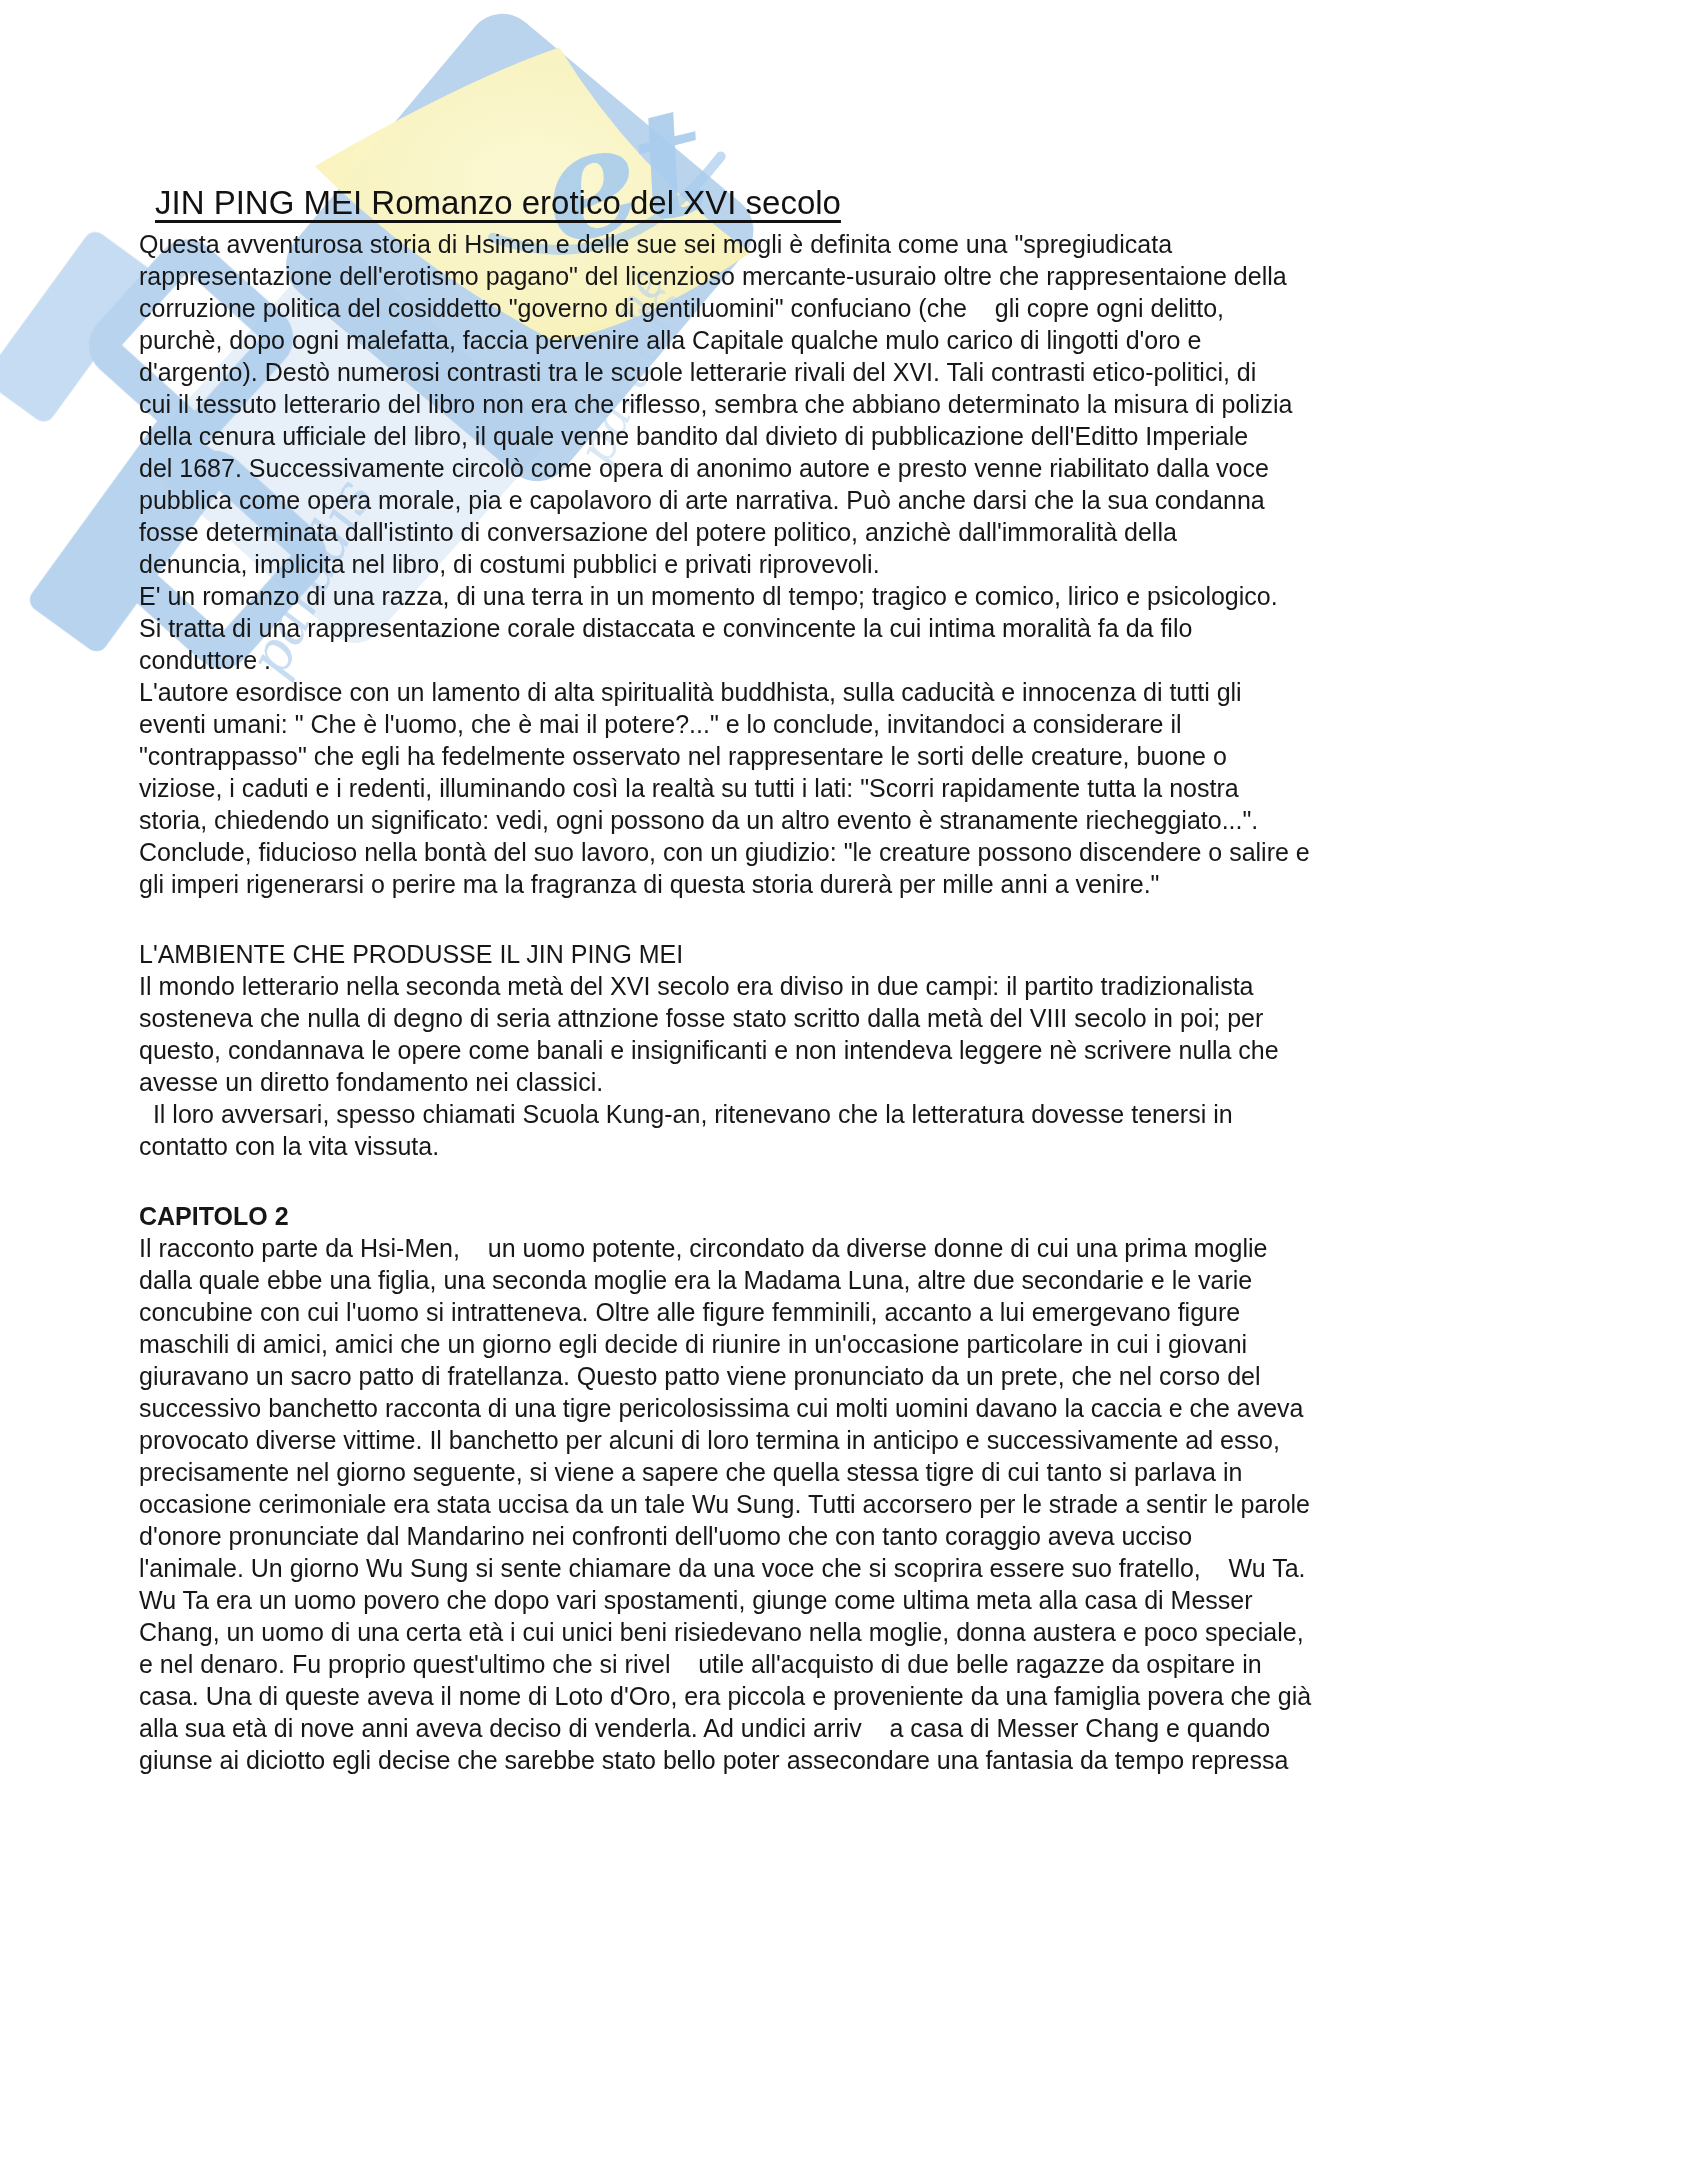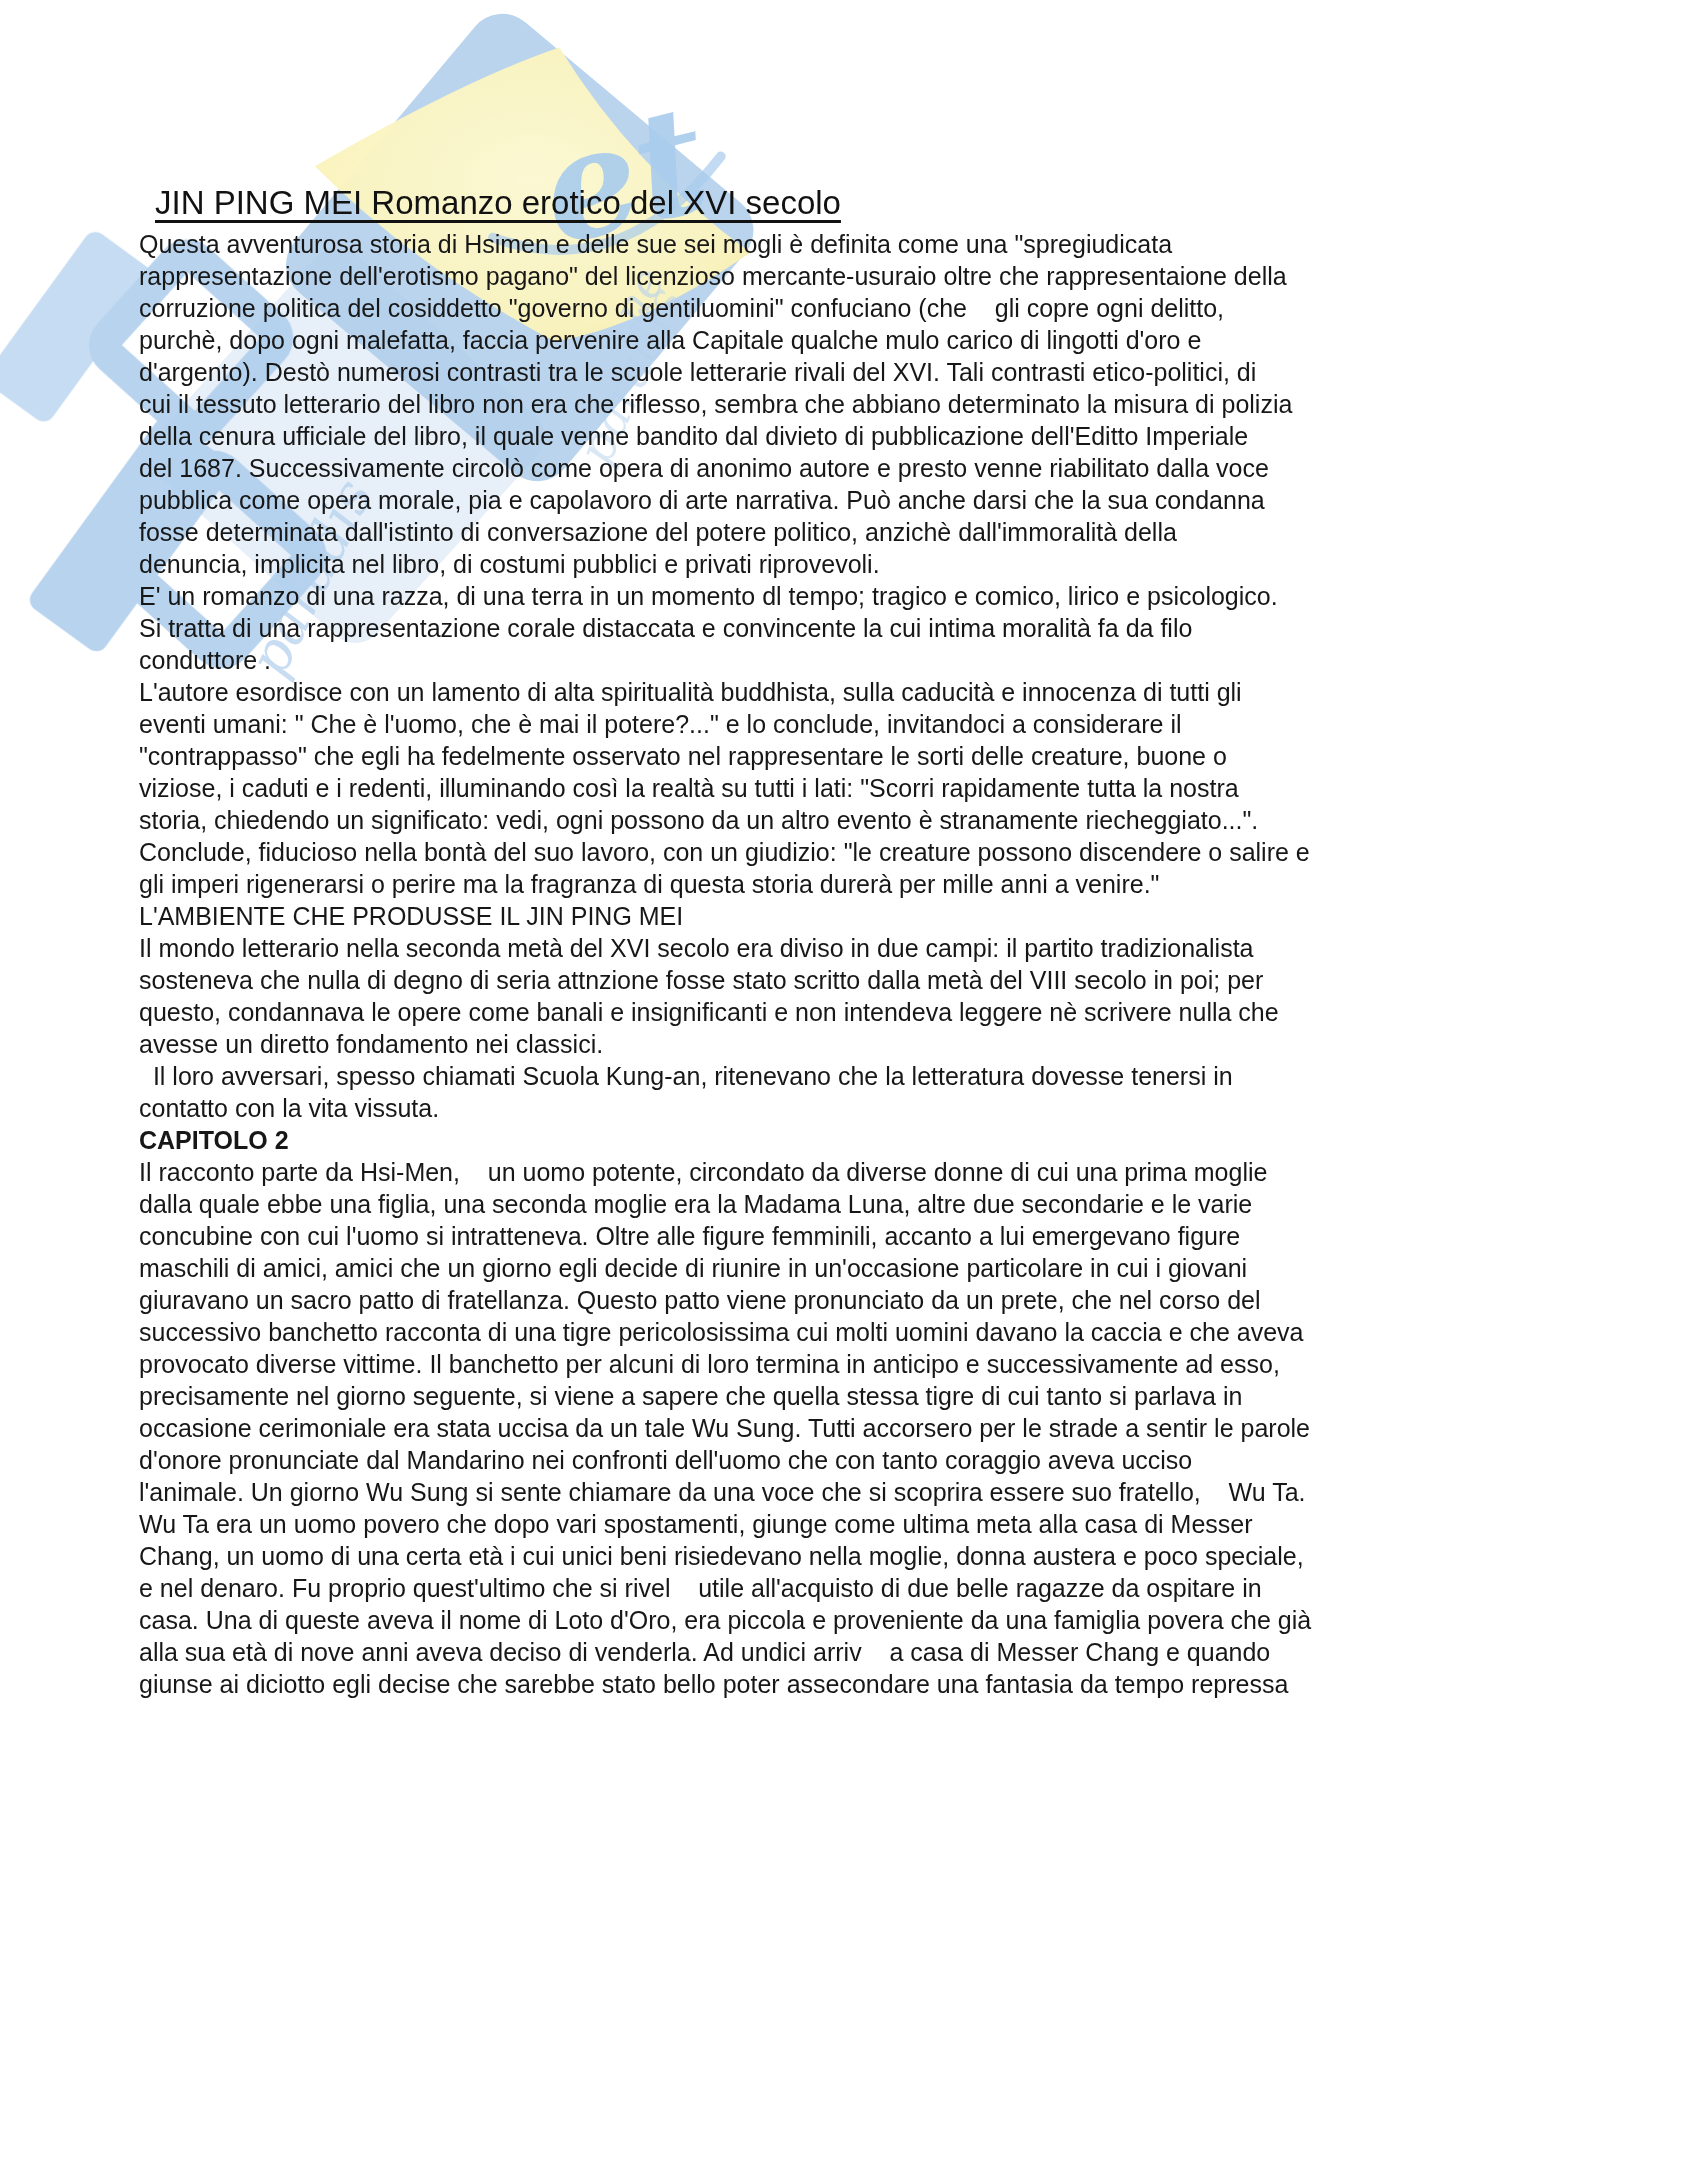--- a/index.html
+++ b/index.html
@@ -24,21 +24,21 @@
     text-decoration-thickness:2.5px;
     text-underline-offset:6px;
     color:#121212;
     white-space:pre;
   }
   .block {
     margin:0; font-size:25px; line-height:32px;
     white-space:pre; color:#171717;
   }
   .style-heading-bold { font-weight:700; }
-  .gap-before { }
+  .gap-before { margin-top:38px; }
   .seg.italic { }
 </style>
 </head>
 <body>
 
 <div class="page">
 
   <svg class="watermark" viewBox="0 0 1700 2200" xmlns="http://www.w3.org/2000/svg" aria-hidden="true">
     <defs>
       <radialGradient id="gradYellow" cx="50%" cy="45%" r="65%">

